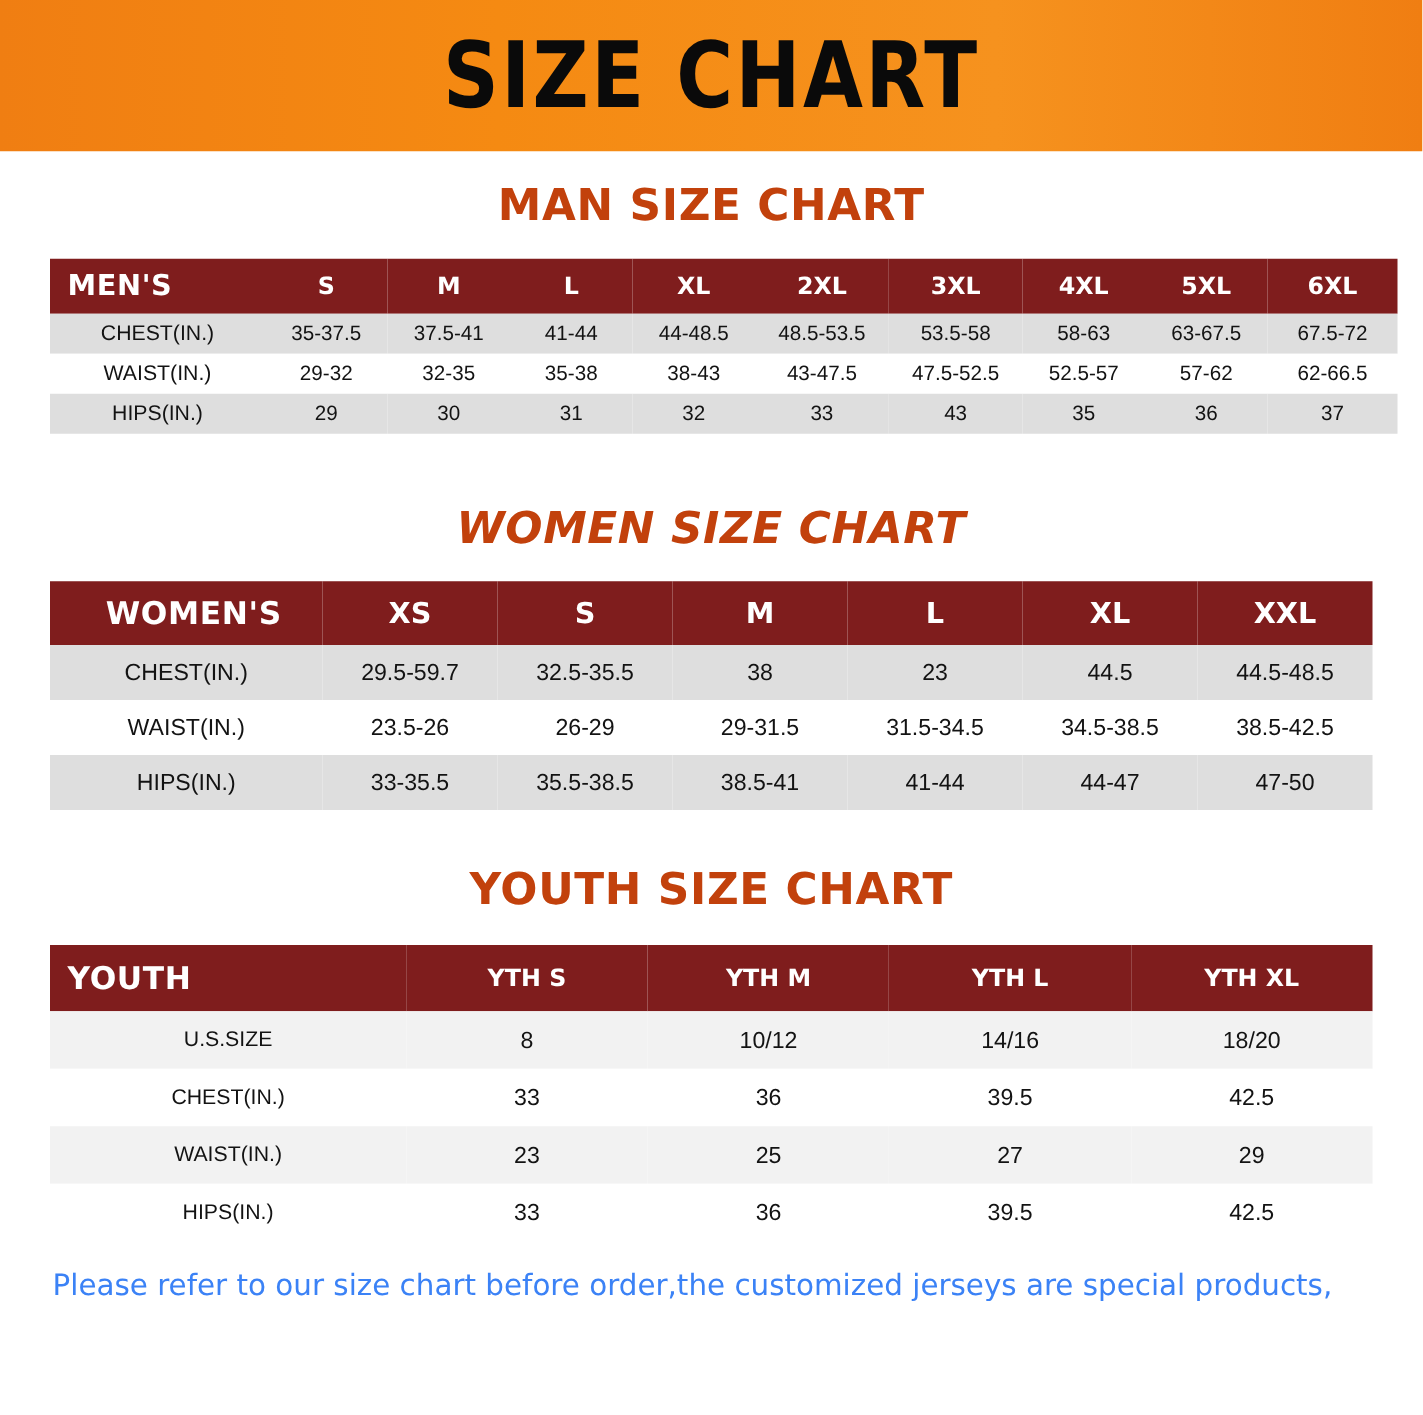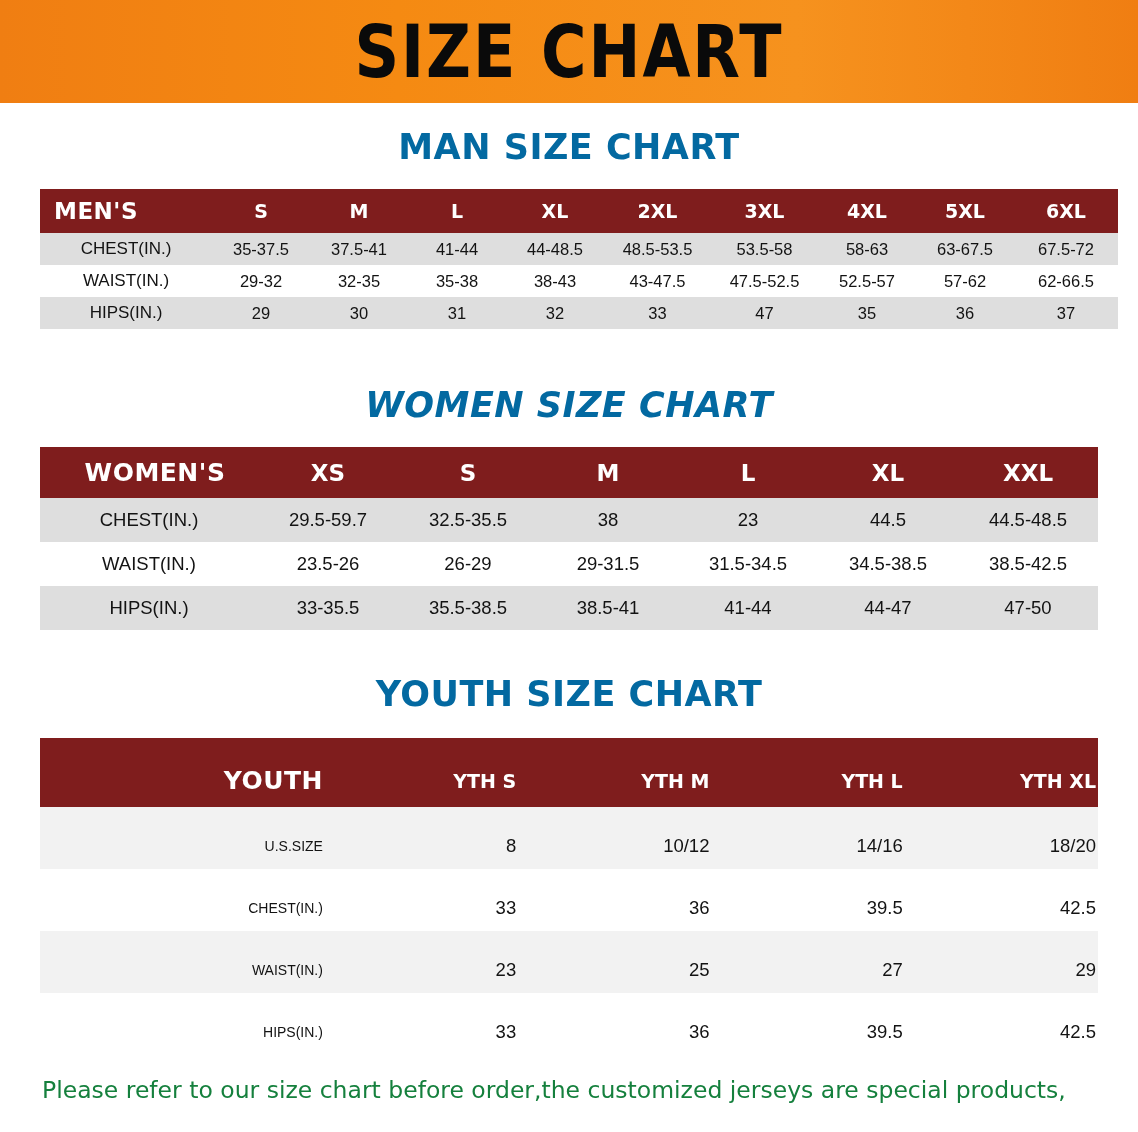--- a/index.html
+++ b/index.html
@@ -10,21 +10,21 @@
   body {
     width: 1138px;
     height: 1132px;
     font-family: "Liberation Sans", sans-serif;
     color: #111111;
     overflow: hidden;
   }
 
   
   .banner {
-    height: 103px;
+    height: 121px;
     background: linear-gradient(90deg, #f07e12 0%, #f58a12 35%, #f6921e 70%, #f07e12 100%);
     display: flex;
     align-items: center;
     justify-content: center;
   }
   .banner-title {
     font-family: "DejaVu Sans", sans-serif;
     font-weight: bold;
     font-size: 62px;
     letter-spacing: 2px;
@@ -33,21 +33,21 @@
     transform: scaleY(1.18);
   }
 
   
   .section-title {
     text-align: center;
     font-family: "DejaVu Sans", sans-serif;
     font-weight: bold;
     font-size: 35px;
     letter-spacing: 0.5px;
-    color: #0369a1;
+    color: #c2410c;
   }
   .man-title   { margin-top: 24px; margin-bottom: 22px; }
   .women-title { margin-top: 56px; margin-bottom: 22px; font-style: italic; }
   .youth-title { margin-top: 44px; margin-bottom: 24px; }
 
   
   .table-wrap {
     margin: 0 40px;
   }
   table {
@@ -91,27 +91,27 @@
   .women thead th { font-size: 23px; text-align: center; }
   .women thead th.rowlabel { font-size: 25px; }
   .women tbody td { font-size: 18.5px; }
   .women tbody td.rowlabel { font-size: 18.5px; }
   .women thead th, .women tbody td { padding-top: 11px; padding-bottom: 11px; }
 
   
   .youth thead th { font-size: 19px; }
   .youth thead th.rowlabel { font-size: 25px; }
   .youth tbody td { font-size: 18.5px; }
-  .youth tbody td.rowlabel { font-size: 14px; }
-  .youth thead th, .youth tbody td { padding-top: 28px; padding-bottom: 12px; text-align: right; }
+  .youth tbody td.rowlabel { font-size: 17px; }
+  .youth thead th, .youth tbody td { padding-top: 12px; padding-bottom: 12px; }
 
   
   .note {
     margin: 20px 42px 0 42px;
-    color: #15803d;
+    color: #3b82f6;
     font-size: 23.5px;
     line-height: 1.33;
     text-align: left;
     font-family: "DejaVu Sans", sans-serif;
   }
 </style>
 </head>
 <body>
 
 <div class="banner">
@@ -173,21 +173,21 @@
         <td>57-62</td>
         <td>62-66.5</td>
       </tr>
       <tr class="band-dark">
         <td class="rowlabel">HIPS(IN.)</td>
         <td>29</td>
         <td>30</td>
         <td>31</td>
         <td>32</td>
         <td>33</td>
-        <td>47</td>
+        <td>43</td>
         <td>35</td>
         <td>36</td>
         <td>37</td>
       </tr>
     </tbody>
   </table>
 </div>
 
 <div class="section-title women-title">WOMEN SIZE CHART</div>
 

